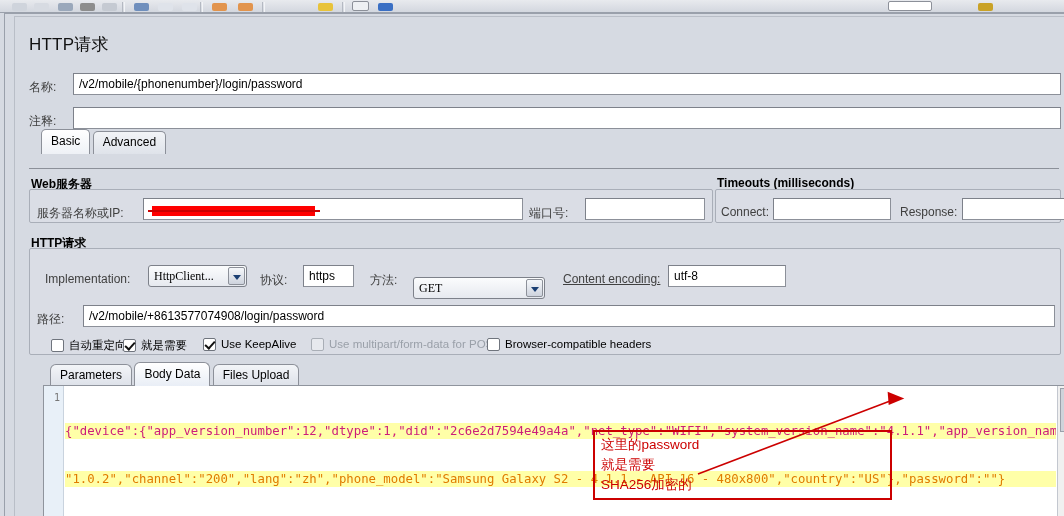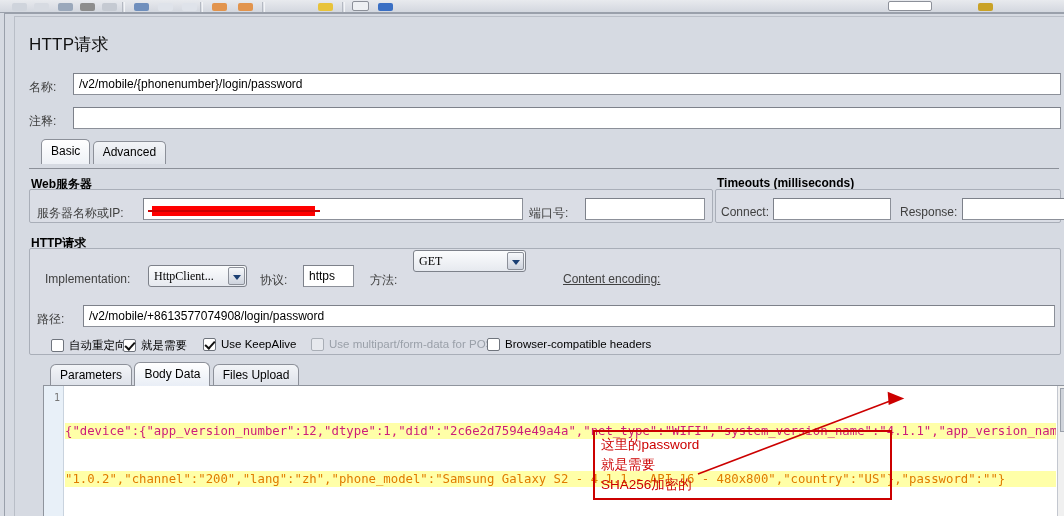--- a/index.html
+++ b/index.html
@@ -42,21 +42,21 @@
   
   .row-label{position:absolute;font-size:12px;color:#404040;}
   .txtfield{
     position:absolute;background:#fff;border:1px solid #8c9099;
     border-top-color:#7d818a;border-left-color:#7d818a;
     box-sizing:border-box;font-size:12px;color:#000;
     padding:2px 5px;line-height:16px;overflow:hidden;white-space:nowrap;
   }
 
   
-  .tabstrip{position:absolute;left:26px;top:122px;height:24px;}
+  .tabstrip{position:absolute;left:26px;top:112px;height:24px;}
   .tab{
     position:relative;display:inline-block;height:22px;line-height:21px;
     padding:0 9px;font-size:12px;
     border:1px solid #8c9099;border-bottom:none;
     border-radius:5px 5px 0 0;vertical-align:bottom;
     background:linear-gradient(#f2f4f7,#dfe3ea);
     margin-right:-1px;cursor:default;
   }
   .tab.sel{background:linear-gradient(#ffffff,#eef1f6);height:24px;line-height:23px;z-index:3;}
   .tabline{position:absolute;left:14px;top:151px;width:1030px;height:1px;background:#8c9099;}
@@ -221,26 +221,27 @@
       <div class="row-label" style="left:30px;top:255px;">Implementation:</div>
       <div class="combo" style="left:133px;top:248px;width:99px;height:22px;">
         <span>HttpClient...</span>
         <span class="arrowbtn"></span>
       </div>
 
       <div class="row-label" style="left:245px;top:255px;">协议:</div>
       <div class="txtfield" style="left:288px;top:248px;width:51px;height:22px;">https</div>
 
       <div class="row-label" style="left:355px;top:255px;">方法:</div>
-      <div class="combo" style="left:398px;top:233px;width:113px;height:22px;">
+      <div class="combo" style="left:398px;top:260px;width:132px;height:22px;">
         <span>GET</span>
         <span class="arrowbtn"></span>
       </div>
 
       <div class="row-label" style="left:548px;top:255px;text-decoration:underline;">Content encoding:</div>
+      <div class="txtfield" style="left:653px;top:248px;width:118px;height:22px;">utf-8</div>
 
       <div class="row-label" style="left:22px;top:294px;">路径:</div>
       <div class="txtfield" style="left:68px;top:288px;width:972px;height:22px;">/v2/mobile/+8613577074908/login/password</div>
 
       <div class="cbx" style="left:28px;top:321px;padding-left:8px;">
         <span class="box"></span><span>自动重定向</span>
       </div>
       <div class="cbx on" style="left:108px;top:321px;">
         <span class="box"></span><span>就是需要</span>
       </div>

